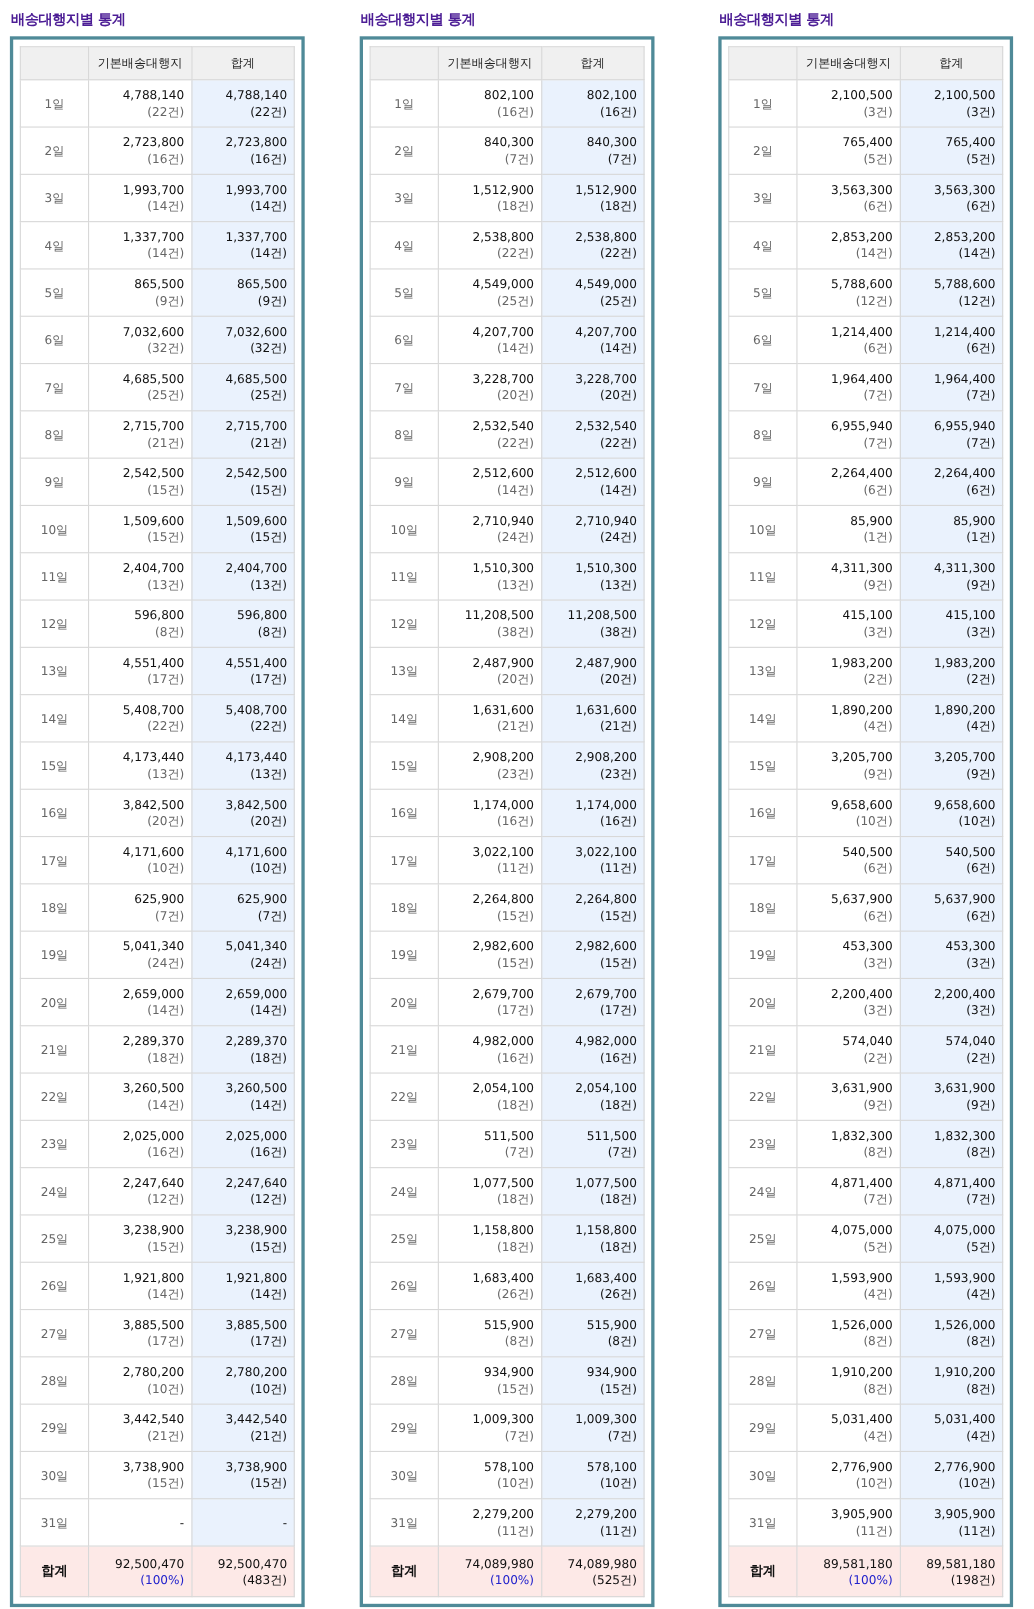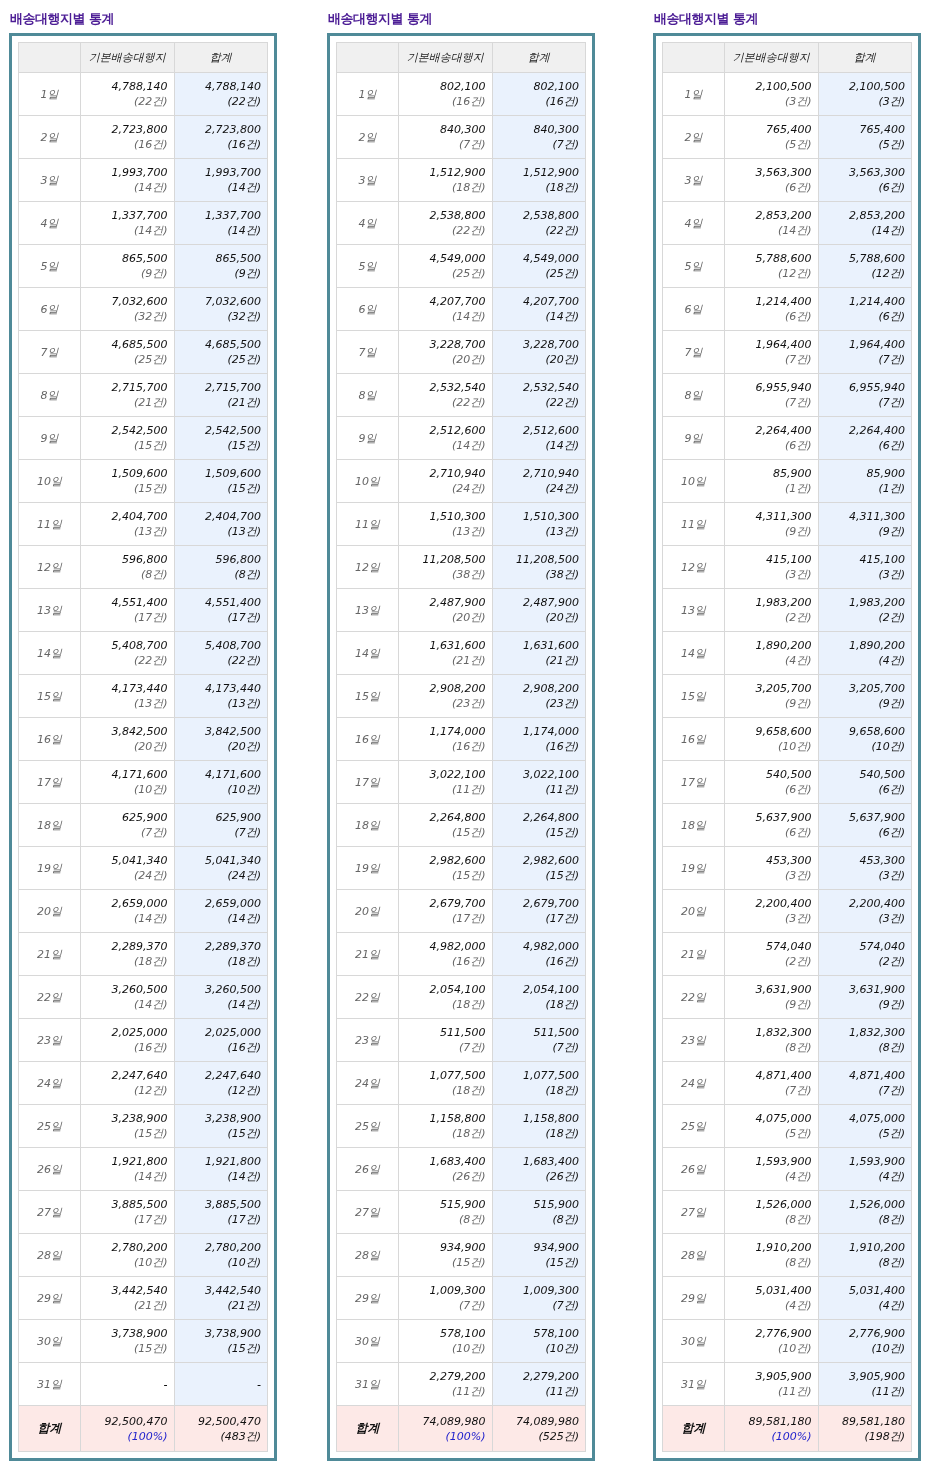--- a/index.html
+++ b/index.html
@@ -16,21 +16,20 @@
     margin-top: 5px;
     border: 3px solid #4f8a98;
     padding: 6px 6px 6px 6px;
     background: #fff;
   }
   table.stats {
     border-collapse: collapse;
     width: 100%;
     table-layout: fixed;
     font-size: 11px;
-    font-style: italic;
   }
   table.stats th, table.stats td {
     border: 1px solid #d8d8d8;
   }
   table.stats thead th {
     background: #f0f0f0; color: #222; font-weight: normal;
     height: 27px; font-size: 11px; text-align: center;
   }
   table.stats td.day {
     text-align: center; color: #666; font-size: 11px;

